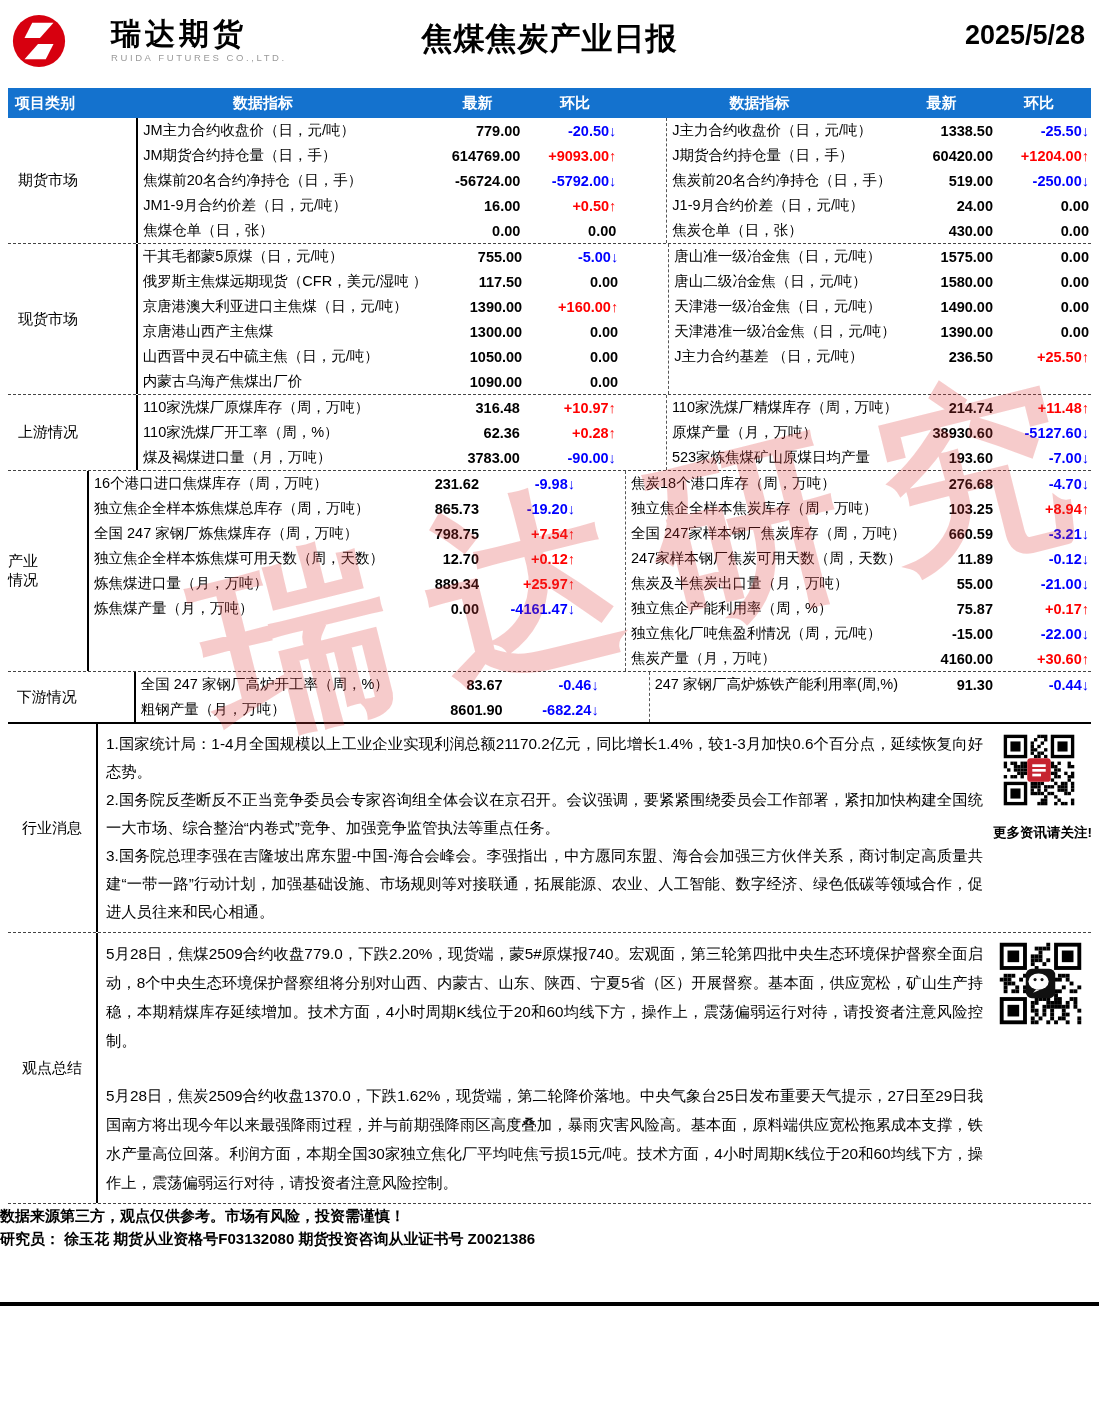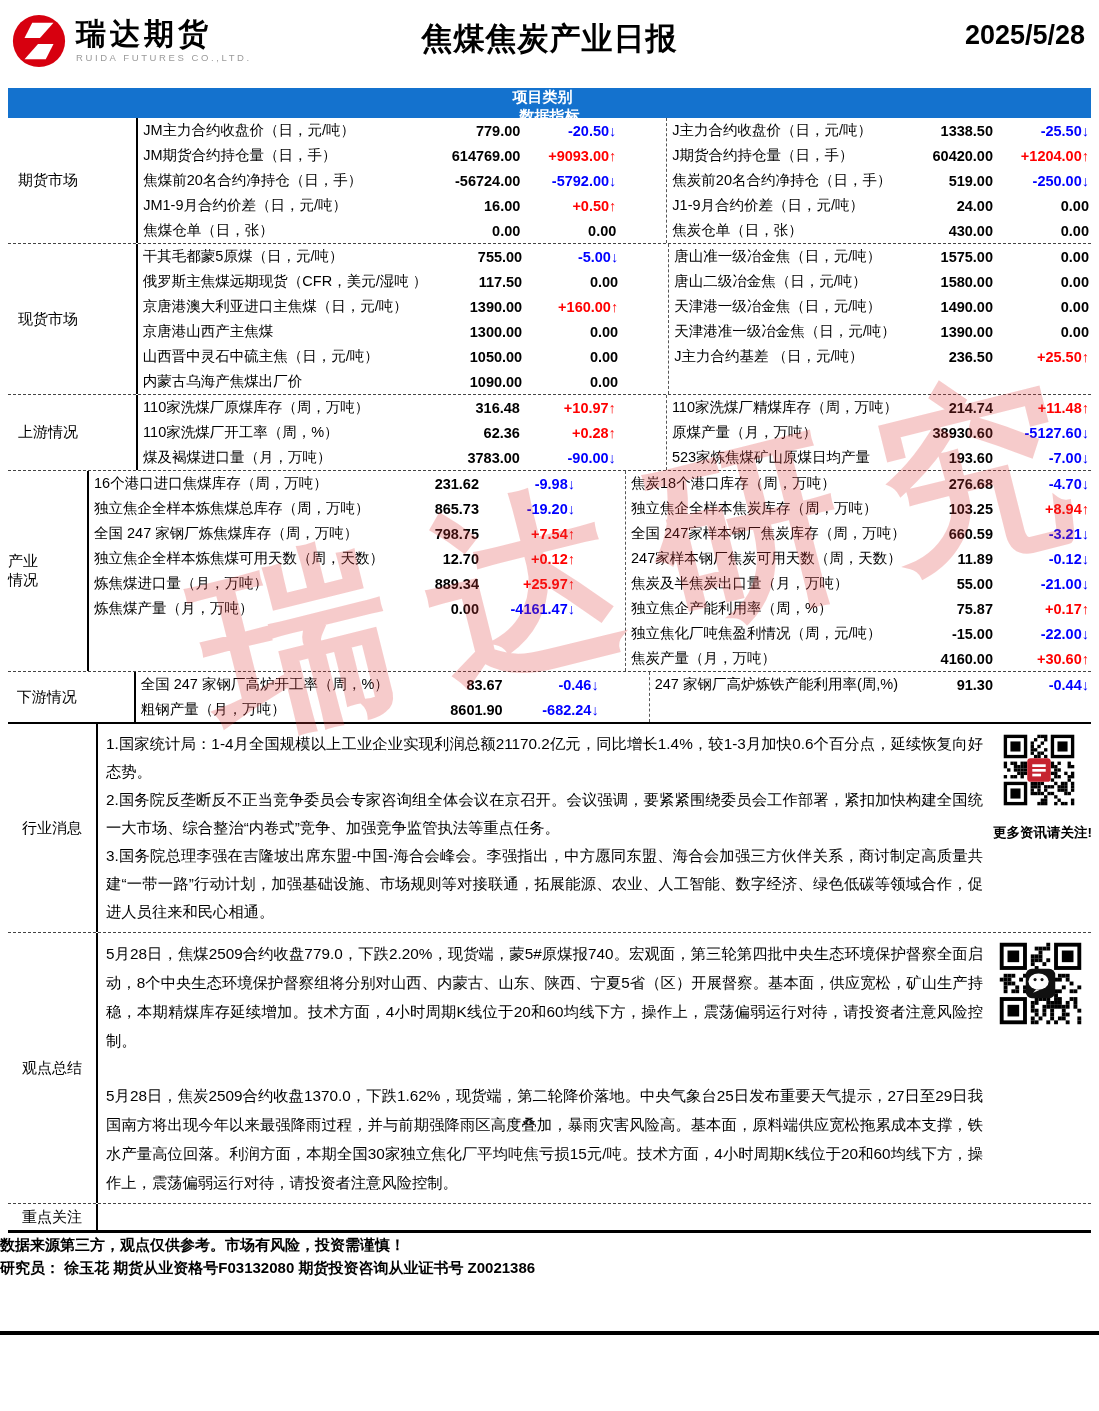--- a/index.html
+++ b/index.html
@@ -2,29 +2,29 @@
 <html style="--header-bg: #1472CE; --up: #FF0000; --down: #0000FF; --wm: #E03C3C;"><head>
 <meta charset="utf-8">
 <style>
   html,body{margin:0;padding:0;background:#fff;}
   .page{
     position:relative;width:1099px;height:1411px;margin:0 auto;background:#fff;
     font-family:"Liberation Sans","DejaVu Sans",sans-serif;color:#000;overflow:hidden;
   }
   
   .report-header{position:relative;height:80px;padding-top:8px;}
-  .logo{position:absolute;left:10px;top:12px;display:flex;align-items:center;}
+  .logo{position:absolute;left:10px;top:12px;display:flex;align-items:center;gap:35px;}
   .logo-txt{margin-left:8px;}
   .logo-cn{font-size:30px;font-weight:bold;letter-spacing:4px;line-height:30px;}
   .logo-en{font-size:9.5px;color:#9a9a9a;letter-spacing:2.6px;margin-top:3px;}
   .main-title{position:absolute;left:0;right:0;top:18px;text-align:center;font-size:31px;font-weight:bold;letter-spacing:1px;}
   .report-date{position:absolute;right:14px;top:20px;font-size:27px;font-weight:bold;}
   
   .tbl{position:relative;margin:0 8px;width:1083px;}
-  .thead{display:flex;background:var(--header-bg,#1472CE);color:#fff;font-weight:bold;font-size:15px;height:30px;align-items:center;flex-direction:column;}
+  .thead{display:flex;background:var(--header-bg,#1472CE);color:#fff;font-weight:bold;font-size:15px;height:30px;align-items:center;}
   .thead .h-cat{width:88px;padding-left:7px;box-sizing:border-box;}
   .h-ind-l{width:334px;text-align:center;}
   .h-val-l{width:95px;text-align:center;}
   .h-chg-l{width:100px;text-align:center;}
   .h-ind-r{width:269px;text-align:center;}
   .h-val-r{width:95px;text-align:center;}
   .h-chg-r{width:100px;text-align:center;}
   .section{display:flex;border-bottom:1px dashed #444;}
   .section.solid-end{border-bottom:2.5px solid #000;}
   .section .cat{width:88px;display:flex;align-items:center;justify-content:center;font-size:15px;}
@@ -602,24 +602,20 @@
                 <rect x="8.7" y="8.7" width="7.6" height="7.6" rx="1.6" fill="#111"></rect>
                 <ellipse cx="12" cy="12" rx="2.6" ry="2.1" fill="#fff"></ellipse>
                 <circle cx="11.1" cy="11.5" r="0.4" fill="#111"></circle>
                 <circle cx="12.9" cy="11.5" r="0.4" fill="#111"></circle>
                 <path d="M11.4,14 L10.6,14.9 L12.2,14.2 Z" fill="#fff"></path>
               </svg></div>
         </div>
       </div>
     </div>
 
-    <div class="tsection focus">
-      <div class="cat">重点关注</div>
-      <div class="tbody-cell"></div>
-    </div>
   </div>
 
   <div class="footer-note">
     <div>数据来源第三方，观点仅供参考。市场有风险，投资需谨慎！</div>
     <div>研究员：  徐玉花 期货从业资格号F03132080 期货投资咨询从业证书号 Z0021386</div>
   </div>
 
   <div class="thick-divider"></div>
 
   <div class="watermark">瑞达研究</div>

